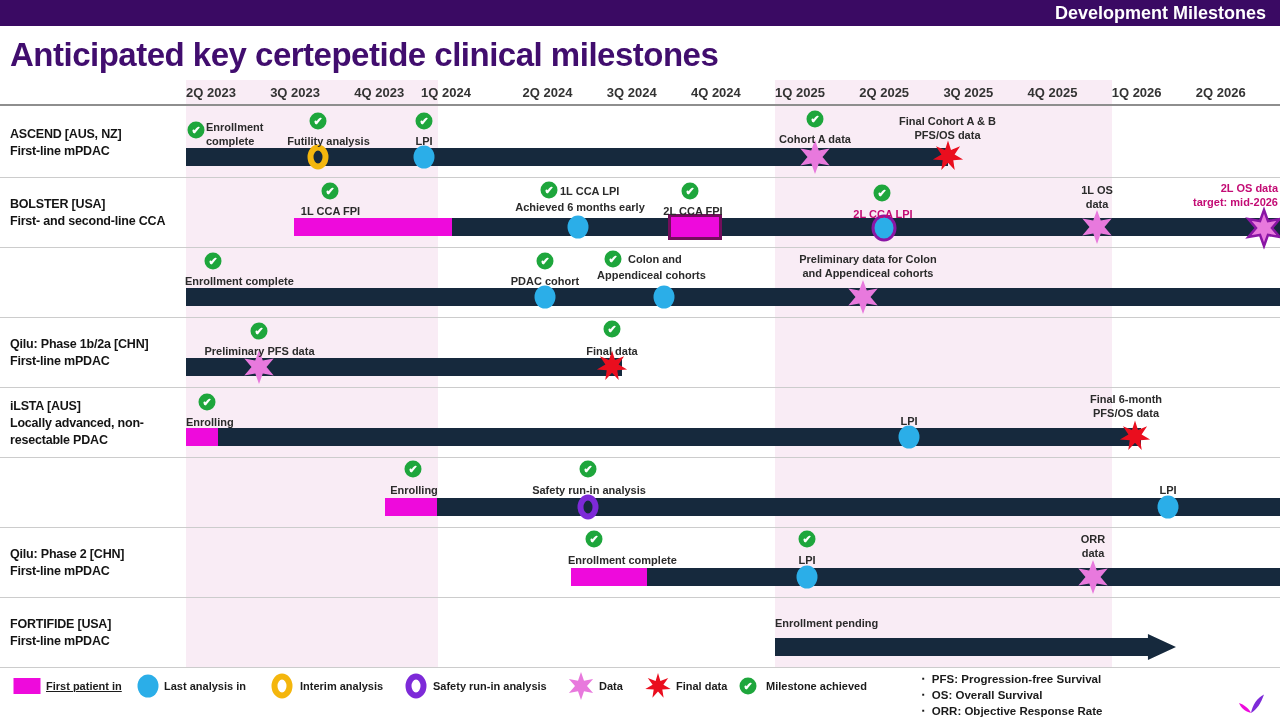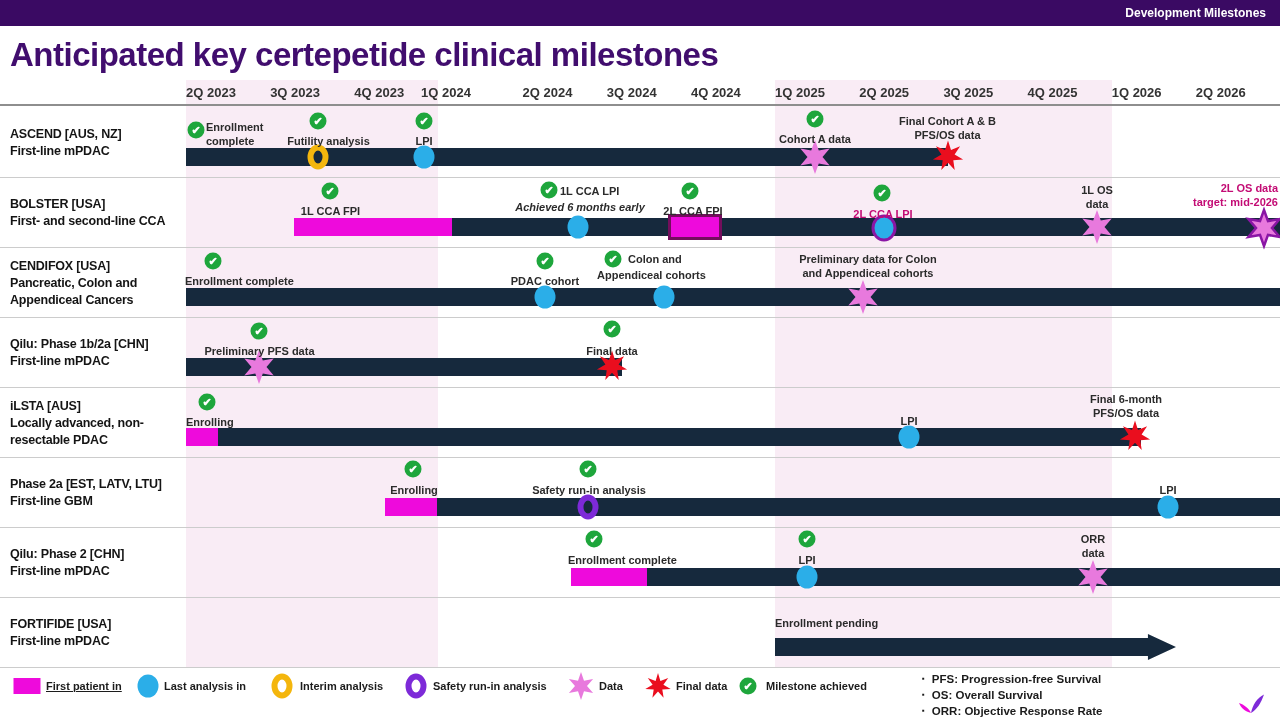--- a/index.html
+++ b/index.html
@@ -4,21 +4,21 @@
 <style>
   *{margin:0;padding:0;box-sizing:border-box}
   :root{
     --purple:#3A0A63; --titlepurple:#410D6E; --navy:#16293D; --magenta:#EE0ADC;
     --blue:#2BAEE8; --yellow:#F4B60D; --violet:#7D2AD8; --pink:#E879DD;
     --red:#EA0E1E; --green:#1EA63C; --crimson:#C30B74; --band:#F9ECF5;
   }
   body{width:1280px;height:720px;font-family:"Liberation Sans",sans-serif;background:#fff}
   .slide{position:relative;width:1280px;height:720px;overflow:hidden;background:#fff}
   .topbar{position:absolute;left:0;top:0;width:1280px;height:26px;background:var(--purple)}
-  .topbar-label{position:absolute;right:14px;top:0;line-height:26px;color:#fff;font-size:12px;font-weight:700;white-space:nowrap}
+  .topbar-label{position:absolute;right:14px;top:0;line-height:26px;color:#fff;font-size:18px;font-weight:700;white-space:nowrap}
   .title{position:absolute;left:10px;top:36px;font-size:33px;font-weight:700;color:var(--titlepurple);letter-spacing:-0.5px;white-space:nowrap}
   .band{position:absolute;top:80px;height:588px;background:var(--band)}
   .colhead{position:absolute;top:80px;height:26px;line-height:26px;text-align:left;font-size:13px;font-weight:700;color:#333;white-space:nowrap}
   .headline{position:absolute;left:0;top:104px;width:1280px;height:2px;background:#8e8e8e}
   .rowline{position:absolute;left:0;width:1280px;height:1px;background:#ccc}
   .row{position:absolute;left:0;width:1280px;height:70px}
   .rowlabel{position:absolute;left:10px;top:0;width:178px;height:70px;display:flex;flex-direction:column;justify-content:center;font-size:12.5px;font-weight:700;line-height:17px;color:#141414;letter-spacing:-0.2px}
   .seg{position:absolute}
   .bar{top:40px;height:18px;background:var(--navy)}
   .fpi{top:40px;height:18px;background:var(--magenta)}
@@ -28,21 +28,21 @@
   .ic svg{display:block}
   .ic-check{width:17px;height:17px;border-radius:50%;background:var(--green);color:#fff;font-size:11px;line-height:17px;text-align:center;font-weight:700}
   .ic-lpi{width:21px;height:23px;border-radius:50%;background:var(--blue)}
   .ic-lpi.ringed{width:25px;height:27px;border:3px solid #8A16A5}
   .ring{width:21px;height:25px;border-radius:50%;border-width:6px;border-style:solid;background:transparent}
   .ring-y{border-color:var(--yellow)}
   .ring-v{border-color:var(--violet)}
   .ic-fpisq{width:27px;height:16px;background:var(--magenta)}
   .txt{position:absolute;font-size:11px;line-height:13.5px;font-weight:700;color:#2b2b2b}
   .txt div{white-space:nowrap}
-  .txt.italic{font-style:italic}
+  .txt.italic{}
   .txt.crimson{color:var(--crimson)}
   .legend{position:absolute;left:0;top:668px;width:1280px;height:36px}
   .lglabel{position:absolute;font-size:11px;font-weight:700;color:#1c1c1c;white-space:nowrap;transform:translateY(-50%)}
   .abbr{position:absolute;left:922px;top:671px;font-size:11.5px;font-weight:700;color:#1b1b1b;line-height:16px}
   .abbr .b{font-size:8px;margin-right:7px;vertical-align:2px}
   .footnote{position:absolute;left:5px;top:703px;font-size:11px;font-weight:700;font-style:italic;color:#101010;white-space:nowrap}
   .logo{position:absolute;left:1238px;top:690px}
 </style>
 </head>
 <body>
@@ -162,25 +162,20 @@
       <div class="txt" style="left: 1067px; top: 6px; width: 60px; text-align: center;">
         <div>1L OS</div>
         <div>data</div>
       </div>
       <div class="txt crimson" style="left: 1152px; top: 4px; width: 126px; text-align: right;">
         <div>2L OS data</div>
         <div>target: mid-2026</div>
       </div>
     </div>
     <div class="row" style="top: 248px;">
-      <div class="rowlabel">
-        <div>CENDIFOX [USA]</div>
-        <div>Pancreatic, Colon and</div>
-        <div>Appendiceal Cancers</div>
-      </div>
       <div class="seg bar" style="left: 186px; width: 1094px;"></div>
       <div class="ic ic-check" style="left: 213px; top: 13px;">✔</div>
       <div class="ic ic-check" style="left: 545px; top: 13px;">✔</div>
       <div class="ic ic-lpi" style="left: 545px; top: 49px;"></div>
       <div class="ic ic-check" style="left: 613px; top: 11px;">✔</div>
       <div class="ic ic-lpi" style="left: 664px; top: 49px;"></div>
       <div class="ic" style="left: 863px; top: 49px;">
         <svg width="36" height="36" viewBox="0 0 36 36">
           <polygon points="18.0,1.0 21.8,11.5 32.7,9.5 25.5,18.0 32.7,26.5 21.8,24.5 18.0,35.0 14.3,24.5 3.3,26.5 10.5,18.0 3.3,9.5 14.2,11.5" fill="#E879DD"></polygon>
         </svg>
@@ -247,24 +242,20 @@
       </div>
       <div class="txt" style="left: 889px; top: 27px; width: 40px; text-align: center;">
         <div>LPI</div>
       </div>
       <div class="txt" style="left: 1053px; top: 5px; width: 146px; text-align: center;">
         <div>Final 6-month</div>
         <div>PFS/OS data</div>
       </div>
     </div>
     <div class="row" style="top: 458px;">
-      <div class="rowlabel">
-        <div>Phase 2a [EST, LATV, LTU]</div>
-        <div>First-line GBM</div>
-      </div>
       <div class="seg fpi" style="left: 385px; width: 52px;"></div>
       <div class="seg bar" style="left: 437px; width: 843px;"></div>
       <div class="ic ic-check" style="left: 413px; top: 11px;">✔</div>
       <div class="ic ic-check" style="left: 588px; top: 11px;">✔</div>
       <div class="ic ring ring-v" style="left: 588px; top: 49px;"></div>
       <div class="ic ic-lpi" style="left: 1168px; top: 49px;"></div>
       <div class="txt" style="left: 385px; top: 26px; width: 58px; text-align: center;">
         <div>Enrolling</div>
       </div>
       <div class="txt" style="left: 524px; top: 26px; width: 130px; text-align: center;">

